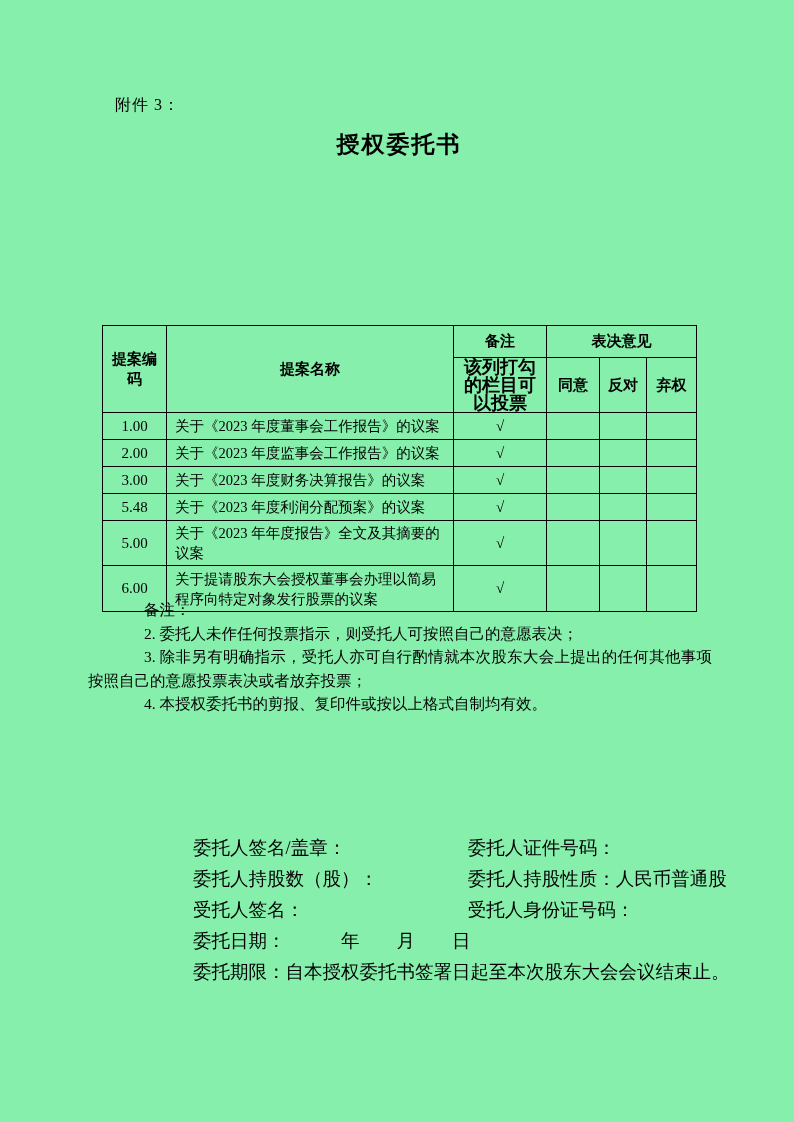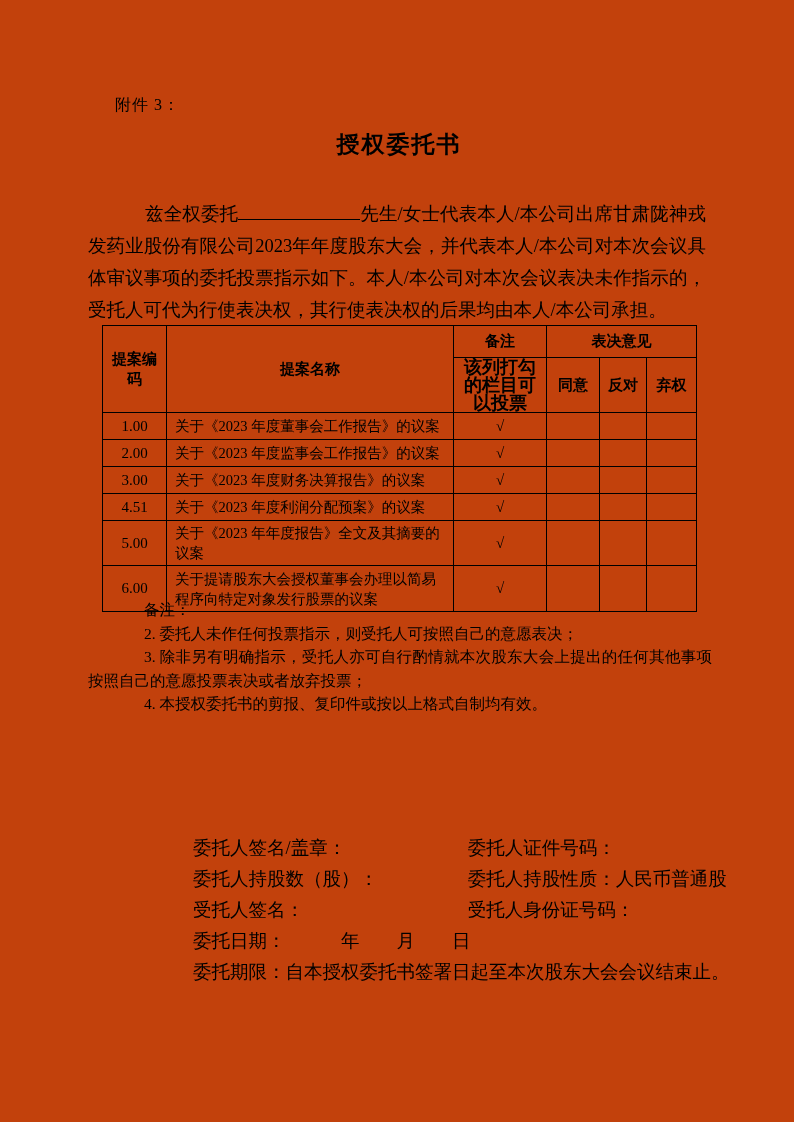--- a/index.html
+++ b/index.html
@@ -5,21 +5,21 @@
 <style>
   * { margin: 0; padding: 0; box-sizing: border-box; }
   html, body { background: #ffffff; }
   body {
     width: 794px; height: 1122px;
     font-family: "Liberation Serif", "DejaVu Serif", serif;
     color: #000;
     position: relative;
     overflow: hidden;
   }
-  .page { position: relative; width: 794px; height: 1122px; background: #c2410c; }
+  .page { position: relative; width: 794px; height: 1122px; background: #86efac; }
 
   .attachment-label {
     position: absolute; left: 115px; top: 95px;
     font-size: 16px; letter-spacing: 1px;
   }
   .doc-title {
     position: absolute; left: 2px; top: 129px; width: 100%;
     text-align: center; font-size: 23px; font-weight: bold; letter-spacing: 2px;
   }
   .intro {
@@ -74,21 +74,20 @@
 </style>
 </head>
 <body>
 
 <div class="page">
 
   <div class="attachment-label">附件 3：</div>
 
   <div class="doc-title">授权委托书</div>
 
-  <p class="intro"><span>兹全权委托</span><span class="blank-line"></span><span>先生/女士代表本人/本公司出席甘肃陇神戎发药业股份有限公司2023年年度股东大会，并代表本人/本公司对本次会议具体审议事项的委托投票指示如下。本人/本公司对本次会议表决未作指示的，受托人可代为行使表决权，其行使表决权的后果均由本人/本公司承担。</span></p>
 
   <table class="proposal-table">
     <colgroup>
       <col style="width:64px">
         <col style="width:287px">
         <col style="width:93px">
       <col style="width:53px">
         <col style="width:47px">
         <col style="width:50px">
     </colgroup>
@@ -125,21 +124,21 @@
       </tr>
       <tr>
         <td class="code-cell">3.00</td>
         <td class="name-cell">关于《2023 年度财务决算报告》的议案</td>
         <td class="check-cell">√</td>
         <td></td>
         <td></td>
         <td></td>
       </tr>
       <tr>
-        <td class="code-cell">4.51</td>
+        <td class="code-cell">5.48</td>
         <td class="name-cell">关于《2023 年度利润分配预案》的议案</td>
         <td class="check-cell">√</td>
         <td></td>
         <td></td>
         <td></td>
       </tr>
       <tr class="tall-40">
         <td class="code-cell">5.00</td>
         <td class="name-cell">关于《2023 年年度报告》全文及其摘要的议案</td>
         <td class="check-cell">√</td>

